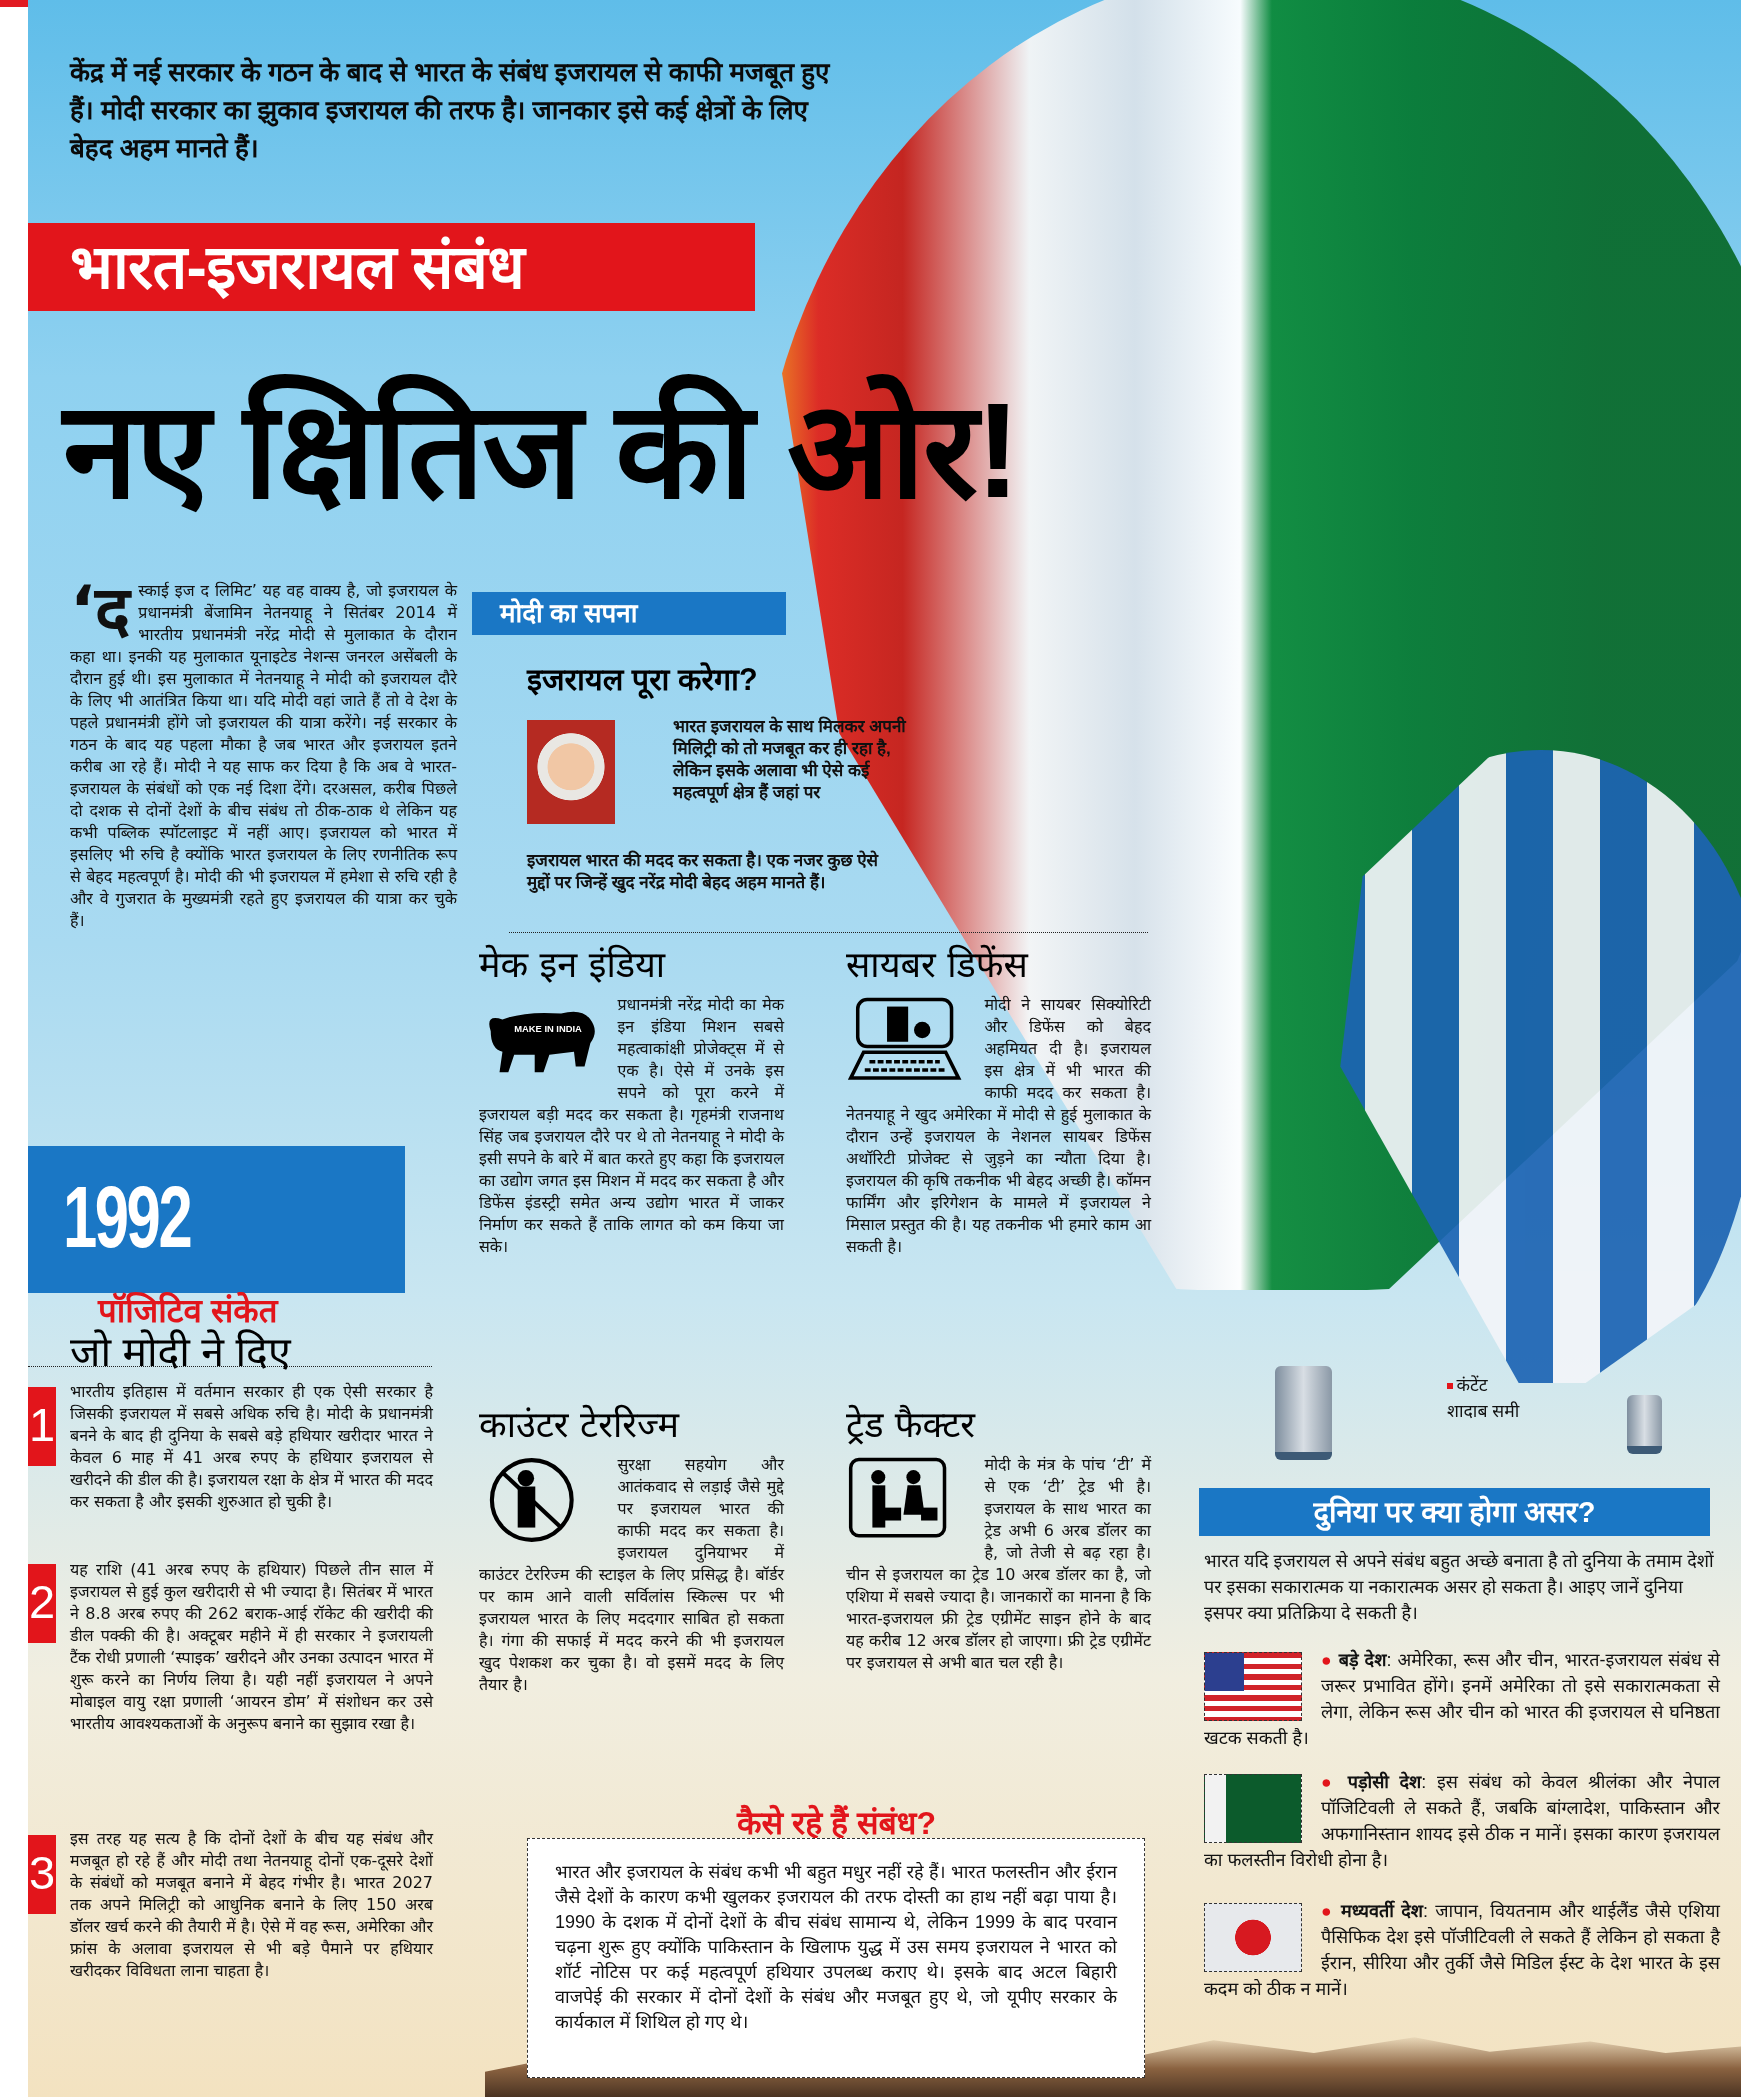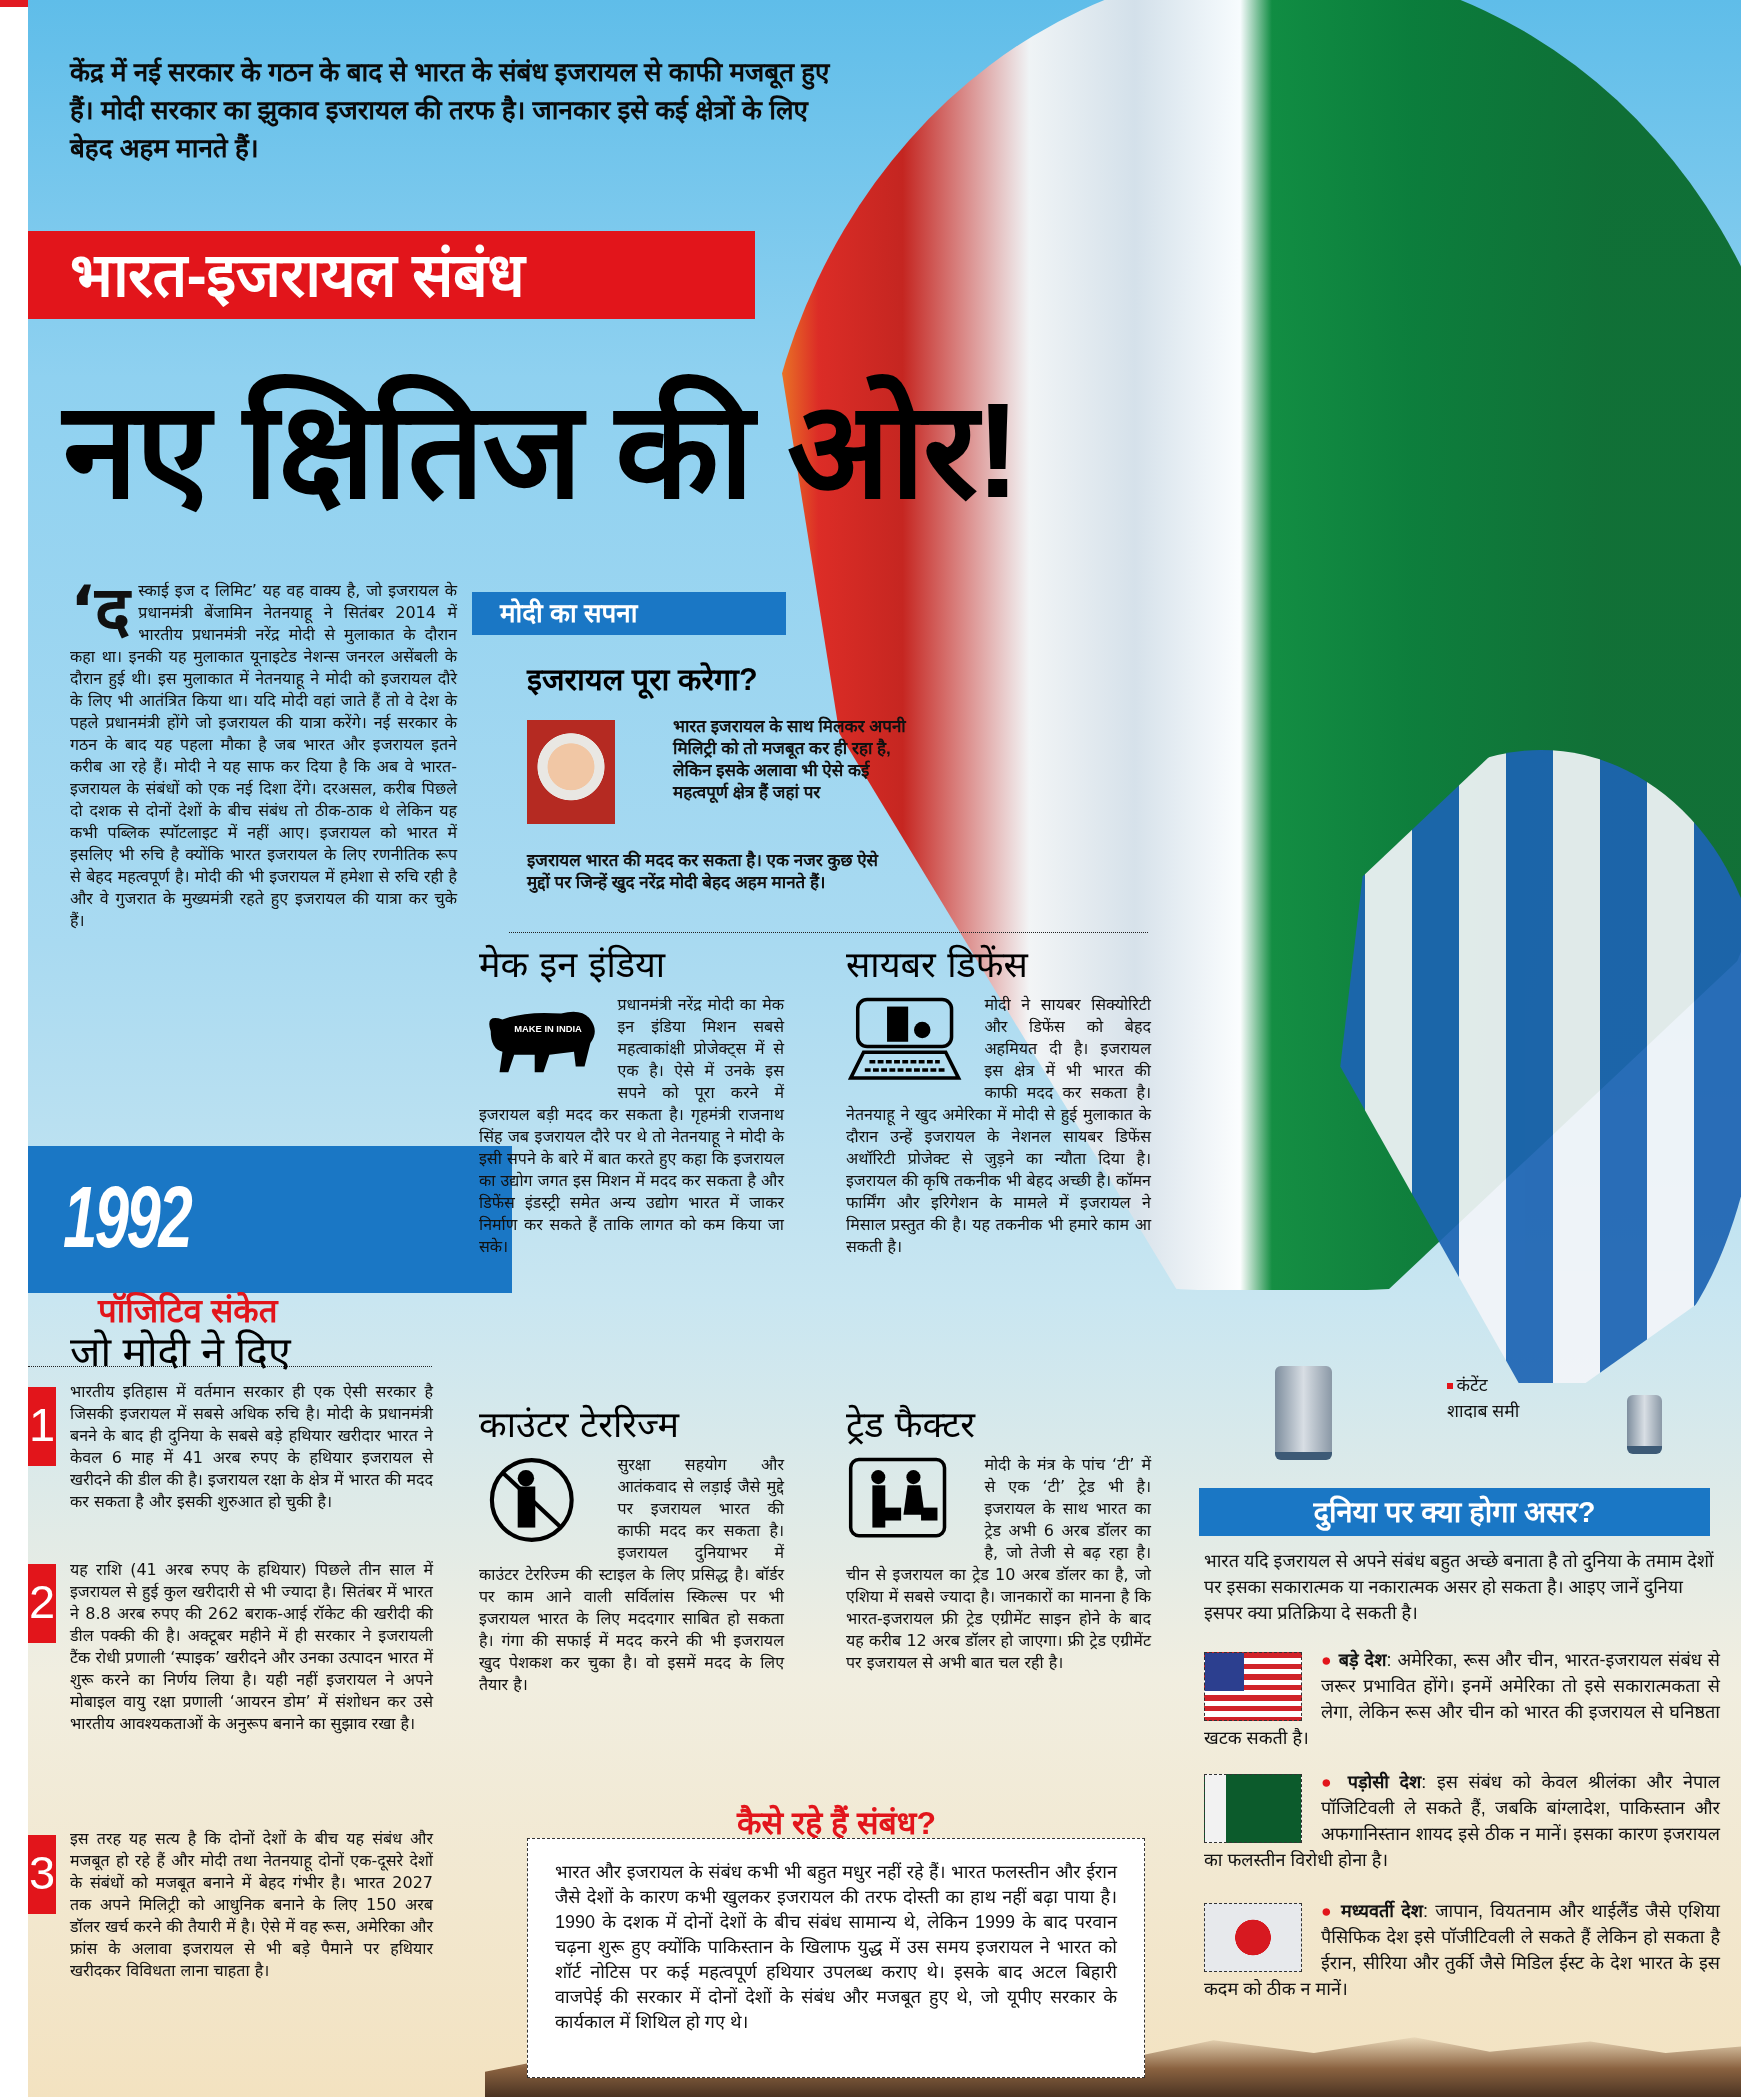--- a/index.html
+++ b/index.html
@@ -39,35 +39,35 @@
   .basket-small { left: 1599px; top: 1395px; width: 35px; height: 59px; }
 
   .deck {
     position: absolute; left: 42px; top: 53px; width: 762px;
     font-family: "Liberation Sans", sans-serif; font-weight: bold;
     font-size: 26px; line-height: 38px; color: #0a0a0a;
   }
   .kicker {
     position: absolute; left: 0; top: 223px; width: 727px; height: 88px; background: #e2151b;
     color: #fff; font-family: "Liberation Sans", sans-serif; font-size: 61px; font-weight: bold;
-    padding-left: 42px; line-height: 88px; letter-spacing: -0.6px; margin-top: 8px;
+    padding-left: 42px; line-height: 88px; letter-spacing: -0.6px;
   }
   .headline {
     position: absolute; left: 35px; top: 375px; width: 1172px;
     font-family: "Liberation Sans", sans-serif; font-weight: bold; font-size: 135px;
     line-height: 152px; color: #000; letter-spacing: -2.3px;
   }
 
   .body { font-family: "DejaVu Sans", sans-serif; font-size: 16px; line-height: 22px; color: #111; text-align: justify; }
 
   
   .intro { position: absolute; left: 42px; top: 580px; width: 387px; }
   .dropcap { float: left; font-size: 66px; line-height: 54px; font-weight: bold; margin-right: 8.2px; margin-top: 3.5px; }
   .fact-box {
-    position: absolute; left: 0; top: 1146px; width: 484px; height: 147px; background: #1a77c5; color: #fff; font-style: italic;
+    position: absolute; left: 0; top: 1146px; width: 377px; height: 147px; background: #1a77c5; color: #fff;
   }
   .fact-year { position: absolute; left: 35px; top: 11.7px; font-family: "Liberation Sans", sans-serif; font-weight: bold; font-size: 88px; line-height: 117px; letter-spacing: -3.5px; transform: scaleX(0.7); transform-origin: left; }
   .fact-text { position: absolute; left: 154px; top: 19px; width: 234px; font-family: "Liberation Sans", sans-serif; font-weight: bold; font-size: 20px; line-height: 29px; }
 
   .signals-kicker { position: absolute; left: 42px; top: 1287px; font-family: "Liberation Sans", sans-serif; font-weight: bold; font-size: 33px; color: #e2151b; margin-left: 28px; }
   .signals-title { position: absolute; left: 42px; top: 1322px; font-family: "Liberation Sans", sans-serif; font-size: 41px; color: #000; }
   .signals-rule { position: absolute; left: 0; top: 1366px; width: 404px; border-top: 1.8px dotted #222; }
   .signal { position: absolute; left: 42px; width: 363px; }
   .num-badge { position: absolute; left: 0; width: 28px; background: #e2151b; color: #fff; font-family: "Liberation Sans", sans-serif; font-size: 47px; line-height: 76px; text-align: center; height: 79px; }
 

